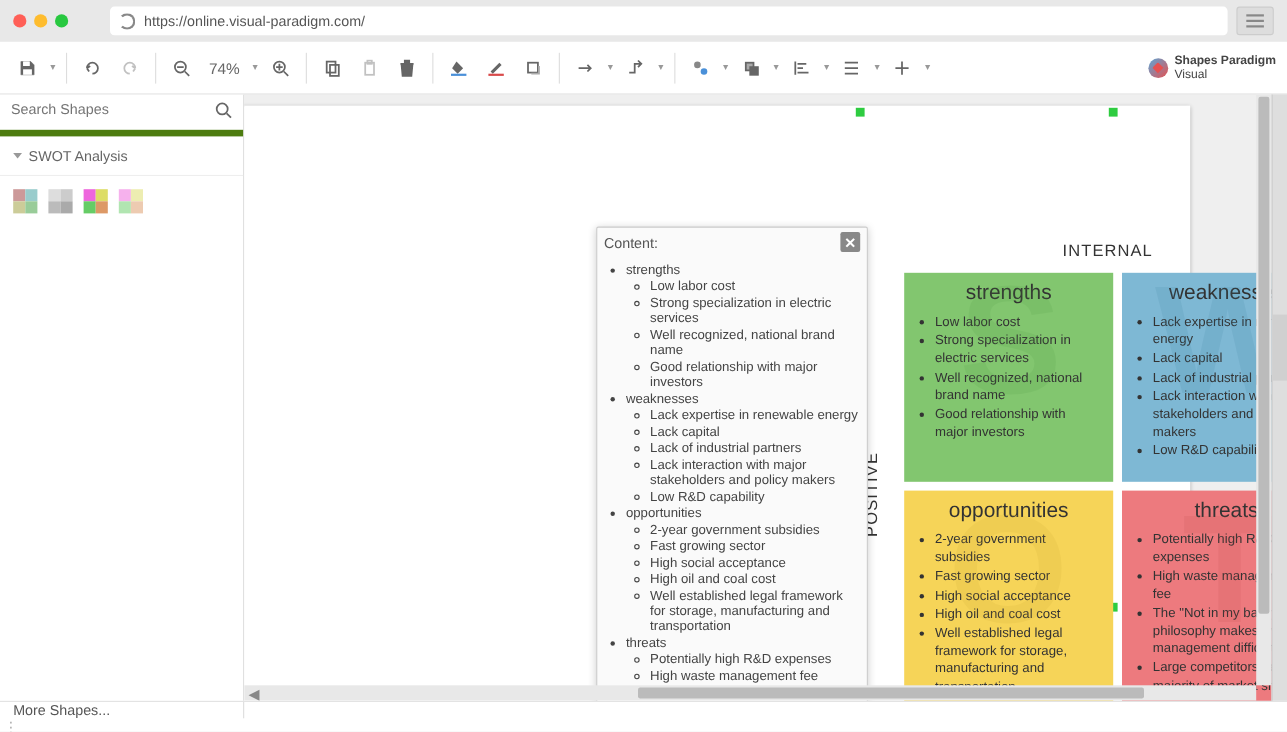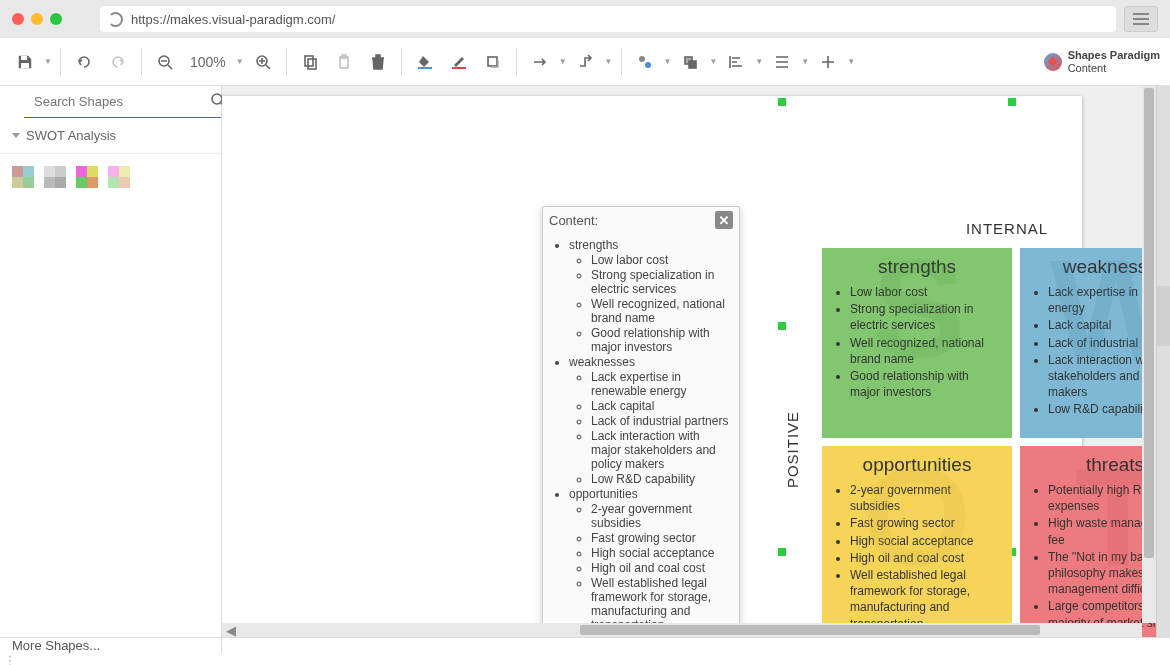--- a/index.html
+++ b/index.html
@@ -22,35 +22,35 @@
     .zoom-label { color: #666; padding: 0 6px; font-size: 14px; }
     .vp-logo-wrap { margin-left: auto; display: flex; align-items: center; gap: 6px; color: #444; font-size: 11px; }
     .vp-diamond { width: 18px; height: 18px; background: linear-gradient(135deg, #5aa7d8 0%, #e65151 100%); border-radius: 50%; position: relative; }
     .vp-diamond::after { content: ""; position: absolute; inset: 4px; background: #fff; clip-path: polygon(50% 0, 100% 50%, 50% 100%, 0 50%); background: #e65151; }
     .vp-txt { line-height: 1.1; }
 
     
     .main { display: flex; height: calc(665px - 38px - 48px - 28px); }
     
     .sidebar { width: 222px; background: #fff; border-right: 1px solid #ddd; display: flex; flex-direction: column; }
-    .search-shapes { display: flex; align-items: center; padding: 6px 10px; border-bottom: 1px solid #4d7c0f; margin-left: 24px; }
+    .search-shapes { display: flex; align-items: flex-start; padding: 6px 10px; border-bottom: 6px solid #4d7c0f; }
     .search-shapes input { border: none; outline: none; flex: 1; font-size: 13px; }
     .search-mag { color: #888; font-size: 15px; }
     .sidebar-section { padding: 10px 12px; color: #666; border-bottom: 1px solid #eee; display: flex; align-items: center; gap: 6px; }
     .caret { width: 0; height: 0; border-left: 4px solid transparent; border-right: 4px solid transparent; border-top: 5px solid #999; }
     .shape-palette { padding: 12px; display: flex; gap: 10px; }
     .shape-thumb { width: 22px; height: 22px; display: grid; grid-template: 1fr 1fr / 1fr 1fr; }
     .shape-thumb div { width: 100%; height: 100%; }
 
     .canvas-area { flex: 1; background: #efefef; position: relative; overflow: hidden; }
     .canvas { position: absolute; left: -40px; top: 10px; width: 900px; height: 620px; background: #fff; box-shadow: 0 1px 4px rgba(0,0,0,0.3); }
     .sel-handle { width: 8px; height: 8px; background: #2ecc40; position: absolute; }
 
     
-    .content-panel { position: absolute; left: 320px; top: 120px; width: 198px; height: 455px; background: #fafafa; border: 1px solid #ccc; box-shadow: 0 2px 8px rgba(0,0,0,0.2); border-radius: 2px; overflow: hidden; }
+    .content-panel { position: absolute; left: 320px; top: 120px; width: 247px; height: 455px; background: #fafafa; border: 1px solid #ccc; box-shadow: 0 2px 8px rgba(0,0,0,0.2); border-radius: 2px; overflow: hidden; }
     .cp-header { display: flex; justify-content: space-between; align-items: center; padding: 4px 6px; color: #555; font-size: 13px; }
     .cp-close { width: 18px; height: 18px; background: #888; color: #fff; display: flex; align-items: center; justify-content: center; font-size: 13px; font-weight: bold; border-radius: 2px; cursor: pointer; }
     .cp-body { height: calc(100% - 26px); overflow-y: scroll; padding: 4px 8px 8px 4px; font-size: 12px; color: #444; }
     .cp-body ul { list-style: disc; padding-left: 22px; }
     .cp-body ul ul { list-style: circle; }
     .cp-body li { margin: 1px 0; }
     .cp-body::-webkit-scrollbar { width: 14px; }
     .cp-body::-webkit-scrollbar-thumb { background: #bbb; border-radius: 2px; }
     .cp-body::-webkit-scrollbar-track { background: #e8e8e8; }
 
@@ -93,21 +93,21 @@
 <body>
 
 <div class="browser-bar">
   <div class="traffic-lights">
     <div class="dot dot-red"></div>
     <div class="dot dot-yellow"></div>
     <div class="dot dot-green"></div>
   </div>
   <div class="url-bar">
     <span class="reload-icon"></span>
-    <span>https://makes.visual-paradigm.com/</span>
+    <span>https://online.visual-paradigm.com/</span>
   </div>
   <div class="hamburger">
       <div></div>
       <div></div>
       <div></div>
     </div>
 </div>
 
 <div class="toolbar">
   <div class="tb-btn">
@@ -129,21 +129,21 @@
         <path d="M13 8 A5 5 0 1 0 8 13 M13 8l-3-2 M13 8l-2 3"></path>
       </svg>
   </div>
   <div class="tb-sep"></div>
   <div class="tb-btn">
     <svg class="icon" viewBox="0 0 16 16">
         <circle cx="7" cy="7" r="5"></circle>
         <path d="M11 11l4 4 M4 7h6"></path>
       </svg>
   </div>
-  <span class="zoom-label">100%</span>
+  <span class="zoom-label">74%</span>
   <span style="font-size:8px;color:#999">▼</span>
   <div class="tb-btn">
     <svg class="icon" viewBox="0 0 16 16">
         <circle cx="7" cy="7" r="5"></circle>
         <path d="M11 11l4 4 M4 7h6 M7 4v6"></path>
       </svg>
   </div>
   <div class="tb-sep"></div>
   <div class="tb-btn">
     <svg class="icon" viewBox="0 0 16 16">
@@ -225,21 +225,21 @@
     <svg class="icon" viewBox="0 0 16 16">
         <path d="M8 2v12 M2 8h12"></path>
       </svg>
   </div>
   <span style="font-size:8px;color:#999">▼</span>
 
   <div class="vp-logo-wrap">
     <div class="vp-diamond"></div>
     <div class="vp-txt">
       <div style="font-weight:bold">Shapes Paradigm</div>
-      <div>Content</div>
+      <div>Visual</div>
     </div>
   </div>
 </div>
 
 <div class="main">
   <div class="sidebar">
     <div class="search-shapes">
       <input placeholder="Search Shapes" style="">
       <span class="search-mag">
         <svg class="icon" viewBox="0 0 16 16">

